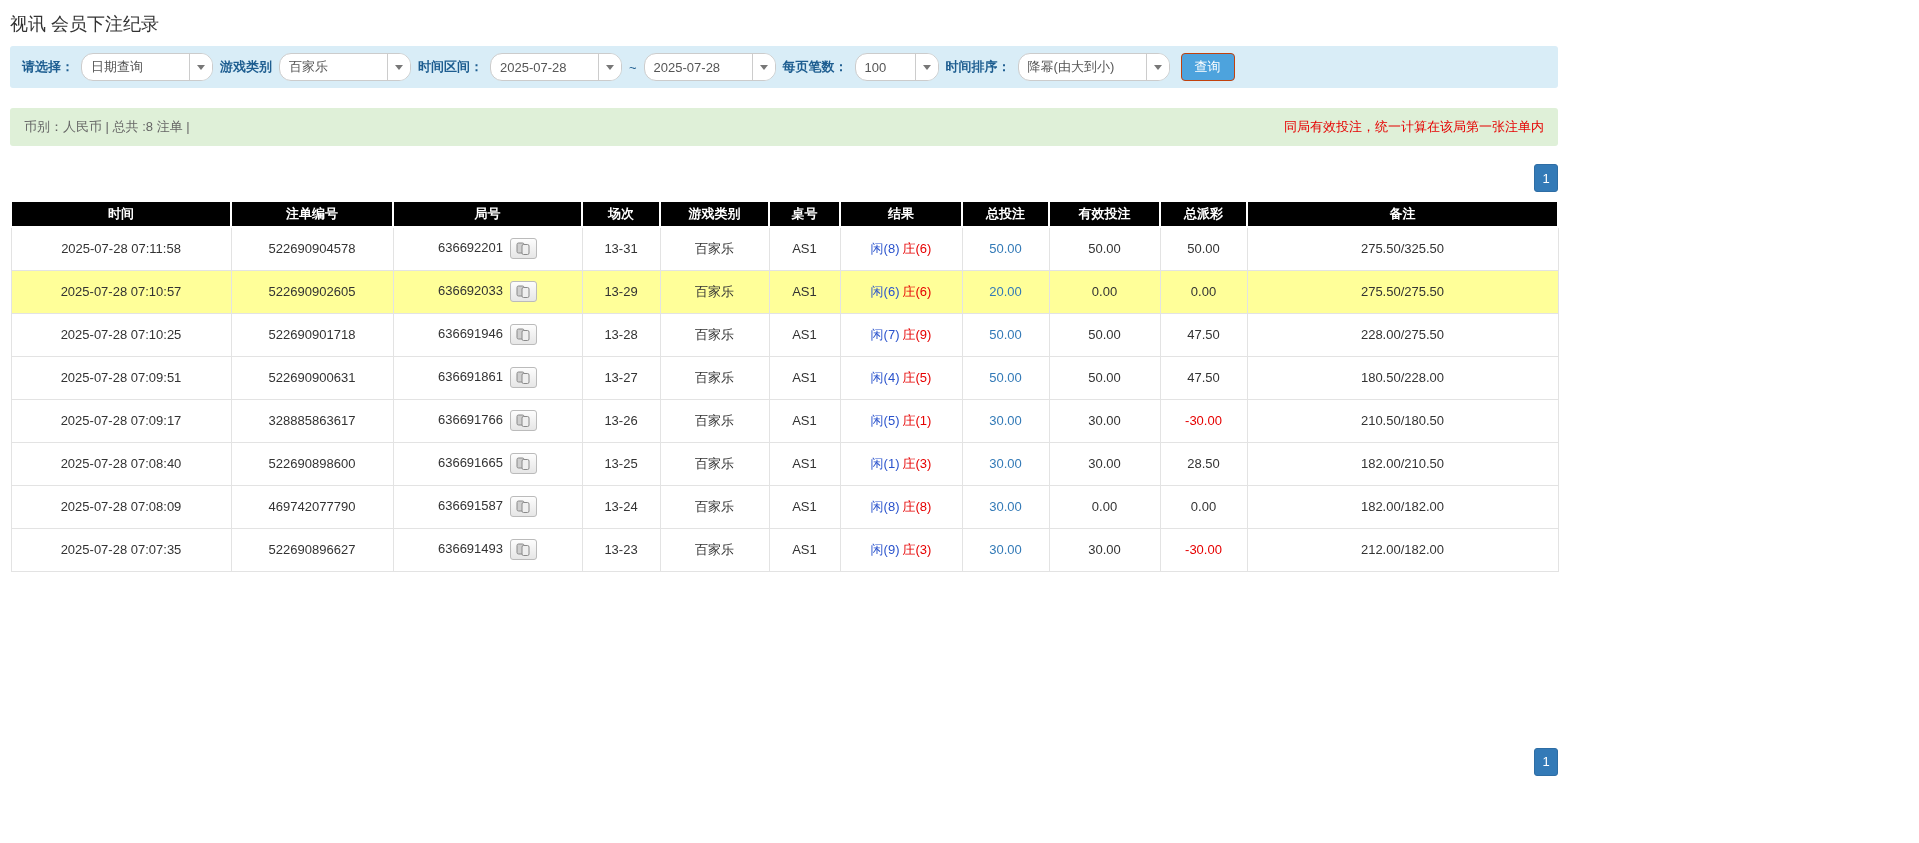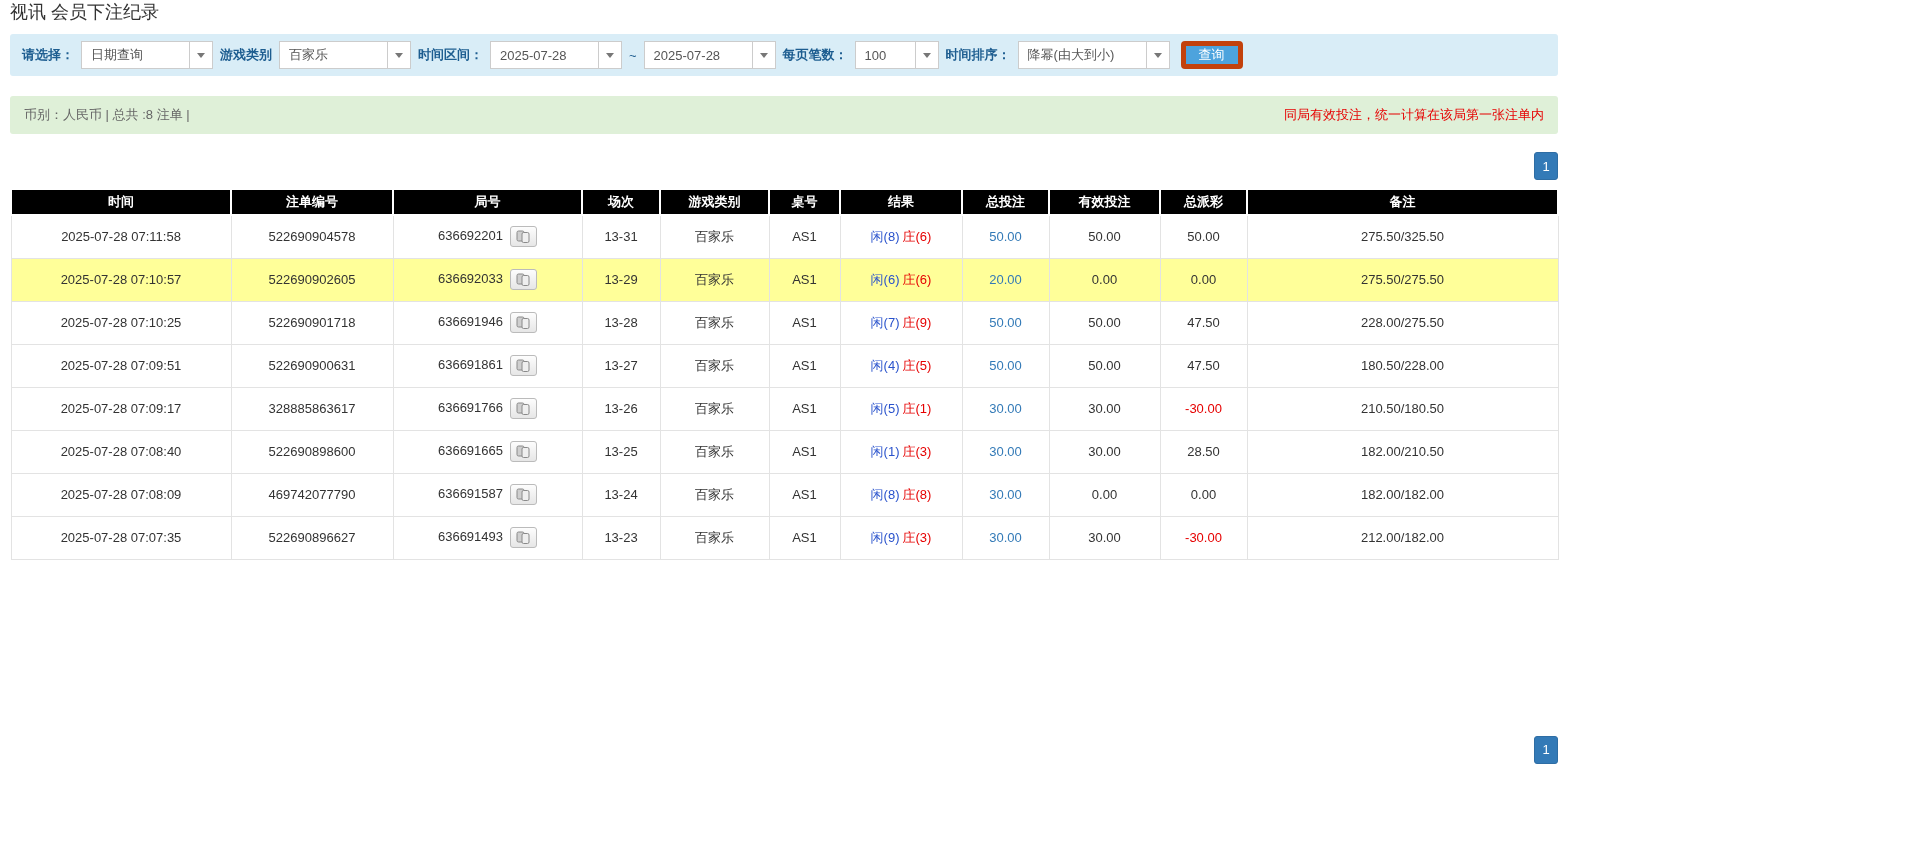--- a/index.html
+++ b/index.html
@@ -1,36 +1,36 @@
 <!DOCTYPE html>
 <html><head>
 <meta charset="utf-8">
 <style>
   * { box-sizing: border-box; margin: 0; padding: 0; }
   html, body { width: 1919px; height: 843px; overflow: hidden; background: #fff;
     font-family: "Liberation Sans", "DejaVu Sans", sans-serif; color: #333; }
-  .page { width: 1548px; margin: 0 0 0 10px; }
+  .page { width: 1548px; margin: 0 0 0 10px; padding-top: 12px; }
 
   .title { font-size: 18px; font-weight: normal; color: #333; }
 
   
   .filter-bar { margin-top: 10px; height: 42px; background: #d9edf7; border-radius: 3px;
     display: flex; align-items: center; padding: 0 12px; gap: 7px; }
   .filter-label { font-size: 13px; font-weight: bold; color: #1d5d90; white-space: nowrap; }
   .combo { display: inline-flex; align-items: stretch; background: #fff; border: 1px solid #ccc;
-    border-radius: 0; height: 28px; overflow: hidden; cursor: pointer; }
+    border-radius: 12px; height: 28px; overflow: hidden; cursor: pointer; }
   .combo-text { padding: 0 9px; font-size: 13px; color: #555; display: flex; align-items: center;
     flex: 1; white-space: nowrap; overflow: hidden; }
   .combo-btn { width: 23px; border-left: 1px solid #ccc; background: #fff;
     display: flex; align-items: center; justify-content: center; }
   .caret { width: 0; height: 0; border-left: 4px solid transparent;
     border-right: 4px solid transparent; border-top: 5px solid #777; }
   .w130 { width: 132px; } .w100 { width: 84px; } .w150 { width: 152px; }
   .tilde { font-size: 13px; color: #1d5d90; }
-  .search-btn { height: 28px; padding: 0 13px; background: #4da3dd; color: #fff; border: 5px solid #c2410c;
+  .search-btn { height: 28px; padding: 0 13px; background: #4da3dd; color: #fff; border: 1px solid #c2410c;
     border-radius: 4px; font-size: 13px; cursor: pointer; margin-left: 4px; }
 
   
   .summary-bar { margin-top: 20px; height: 38px; background: #dff0d8; border-radius: 3px;
     display: flex; align-items: center; justify-content: space-between; padding: 0 14px; font-size: 13px; }
   .summary-left { color: #666; }
   .summary-right { color: #e60000; }
 
   
   .pagination { display: flex; justify-content: flex-end; margin-top: 18px; margin-bottom: 8px; }

